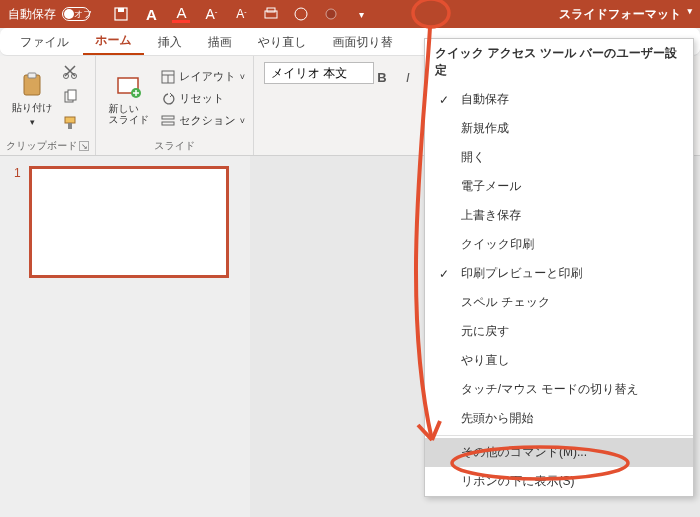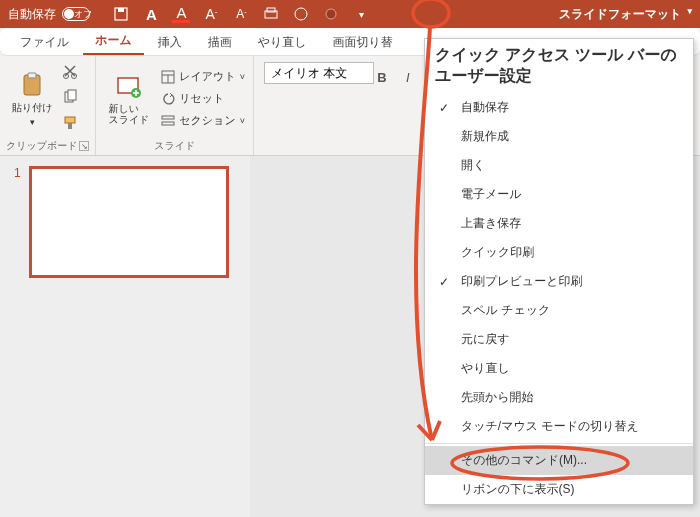--- a/index.html
+++ b/index.html
@@ -38,21 +38,21 @@
   
   .content { position: absolute; top: 156px; left: 0; right: 0; bottom: 0; display: flex; }
   .thumb-pane { width: 250px; background: #eeeeee; padding: 10px 14px; }
   .thumb-row { display: flex; gap: 8px; }
   .slide-num { font-size: 12px; color: #b7472a; }
   .thumb { width: 200px; height: 112px; background: #fff; border: 3px solid #c44f34; }
   .main-pane { flex: 1; background: #e8e8e8; }
 
   
   .dropdown { position: absolute; top: 38px; left: 424px; width: 270px; background: #fff; border: 1px solid #c8c8c8; box-shadow: 2px 2px 6px rgba(0,0,0,0.2); z-index: 50; }
-  .dd-title { font-size: 16px; font-weight: 600; padding: 6px 10px; color: #333; }
+  .dd-title { font-size: 12px; font-weight: 600; padding: 6px 10px; color: #333; }
   .dd-item { display: flex; align-items: center; font-size: 12px; color: #333; padding: 6px 10px 6px 36px; position: relative; cursor: pointer; }
   .dd-item.checked::before { content: "✓"; position: absolute; left: 14px; color: #333; }
   .dd-item.highlight { background: #d8d8d8; }
   .dd-sep { height: 1px; background: #e0e0e0; margin: 2px 0; }
 
   
   .anno { position: absolute; top: 0; left: 0; pointer-events: none; z-index: 60; }
   .anno path, .anno ellipse { stroke: #e35030; fill: none; }
 
   .chev { font-size: 9px; }
@@ -263,24 +263,24 @@
   <div class="dd-item">
       <span>スペル チェック</span>
     </div>
   <div class="dd-item">
       <span>元に戻す</span>
     </div>
   <div class="dd-item">
       <span>やり直し</span>
     </div>
   <div class="dd-item">
+      <span>タッチ/マウス モードの切り替え</span>
+    </div>
+  <div class="dd-item">
       <span>先頭から開始</span>
-    </div>
-  <div class="dd-item">
-      <span>タッチ/マウス モードの切り替え</span>
     </div>
   <div class="dd-sep"></div>
   <div class="dd-item highlight">
       <span>その他のコマンド(M)...</span>
     </div>
   <div class="dd-item">
       <span>リボンの下に表示(S)</span>
     </div>
 </div>
 

